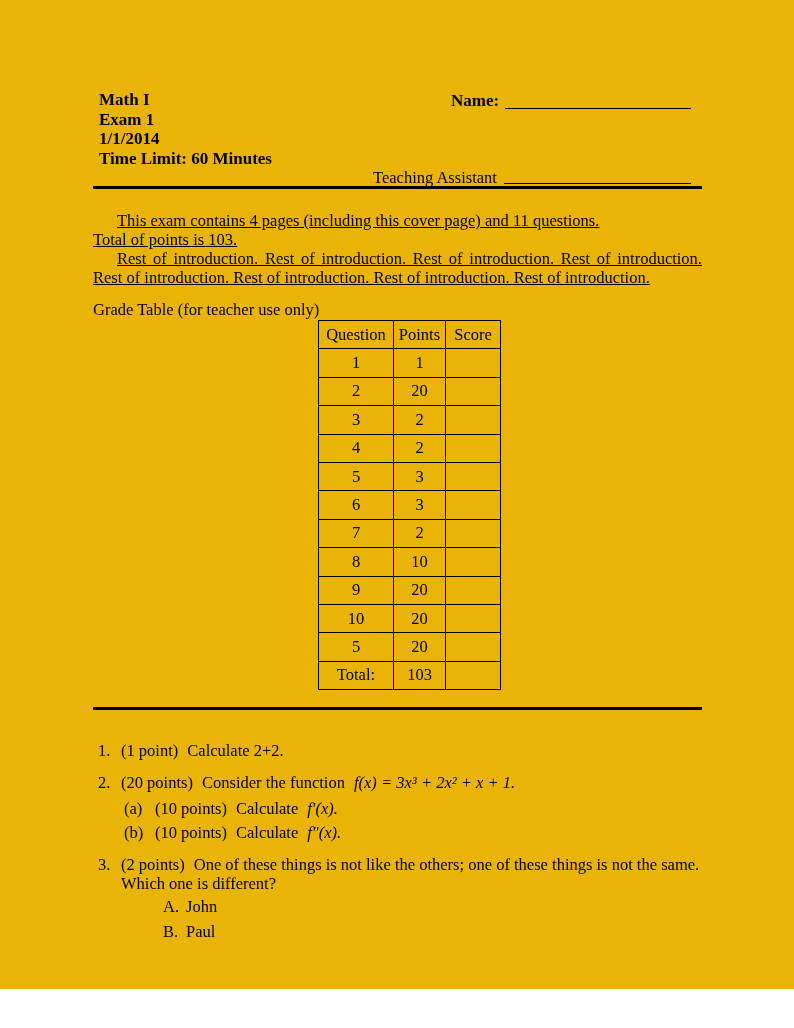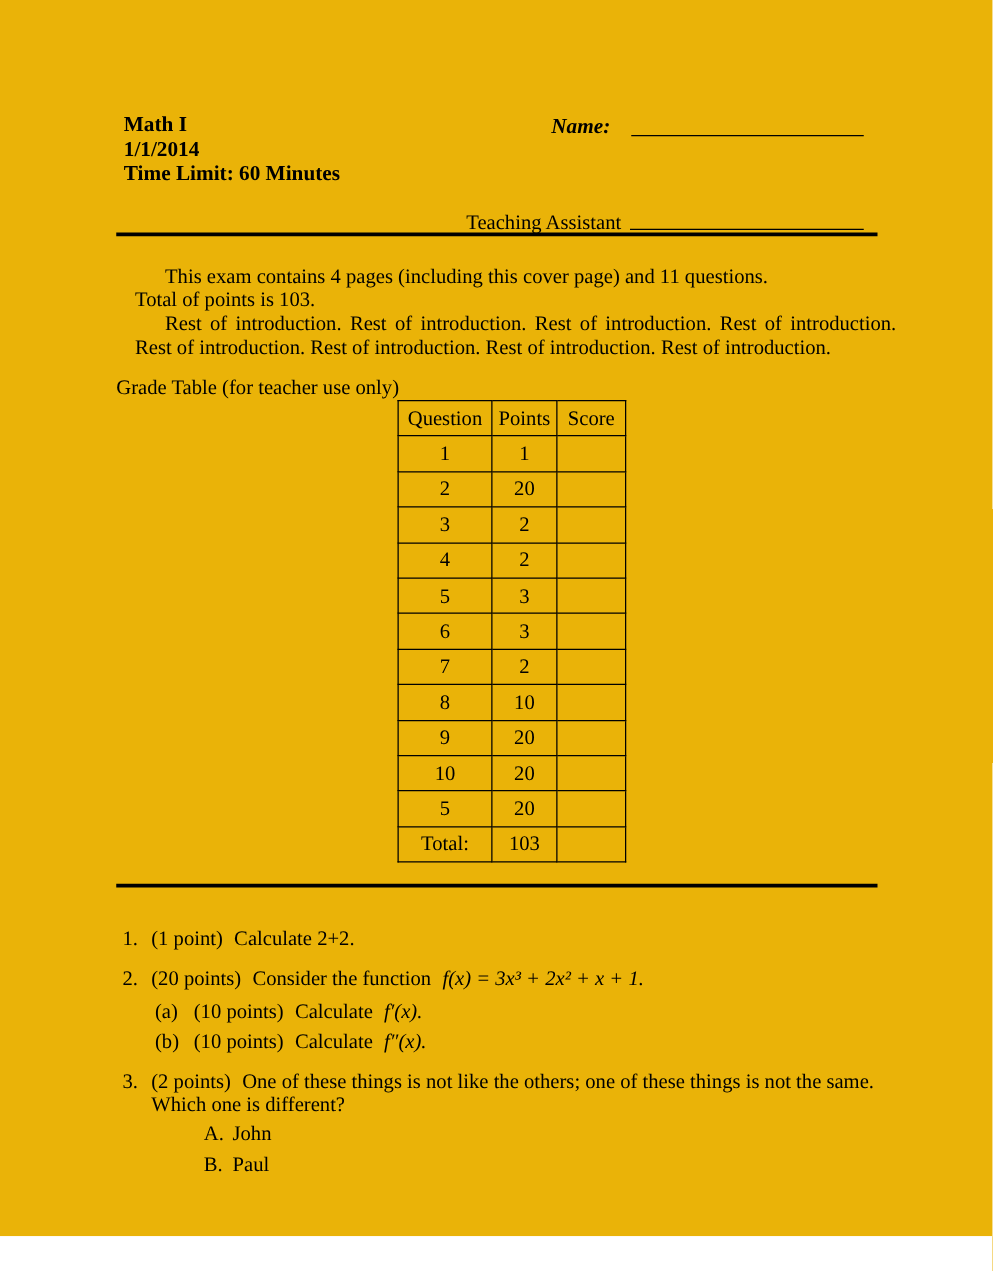--- a/index.html
+++ b/index.html
@@ -18,25 +18,24 @@
     position: absolute;
     left: 99px;
     top: 90px;
     font-weight: bold;
     font-size: 17px;
     line-height: 19.5px;
     white-space: nowrap;
   }
   .name-label {
     position: absolute;
-    left: 441px;
+    left: 451px;
     top: 91px;
     font-weight: bold;
     font-size: 17px;
-    font-style: italic;
   }
   .ta-label {
     position: absolute;
     left: 373px;
     top: 168px;
   }
   .fill-line {
     position: absolute;
     height: 14px;
     border-bottom: 1.5px solid #000;
@@ -49,24 +48,25 @@
     width: 609px;
     height: 3px;
     background: #000;
   }
   .rule-top    { top: 186px; }
   .rule-bottom { top: 707px; }
 
   
   .intro {
     position: absolute;
-    left: 108px;
+    left: 93px;
     top: 211px;
     width: 609px;
     line-height: 19px;
+    text-decoration: underline;
   }
   .indent { text-indent: 24px; }
   .jfull  { text-align: justify; text-align-last: justify; }
 
   
   .caption {
     position: absolute;
     left: 93px;
     top: 300px;
     width: 609px;
@@ -96,20 +96,21 @@
   .gap { margin-right: 9px; }
   .math { font-style: italic; }
 </style>
 </head>
 <body>
 
 <div class="page">
 
   <div class="hdr">
     <div>Math I</div>
+    <div>Exam 1</div>
     <div>1/1/2014</div>
     <div>Time Limit: 60 Minutes</div>
   </div>
 
   <span class="name-label">Name:</span>
   <span class="fill-line name-line"></span>
 
   <span class="ta-label">Teaching Assistant</span>
   <span class="fill-line ta-line"></span>
 

